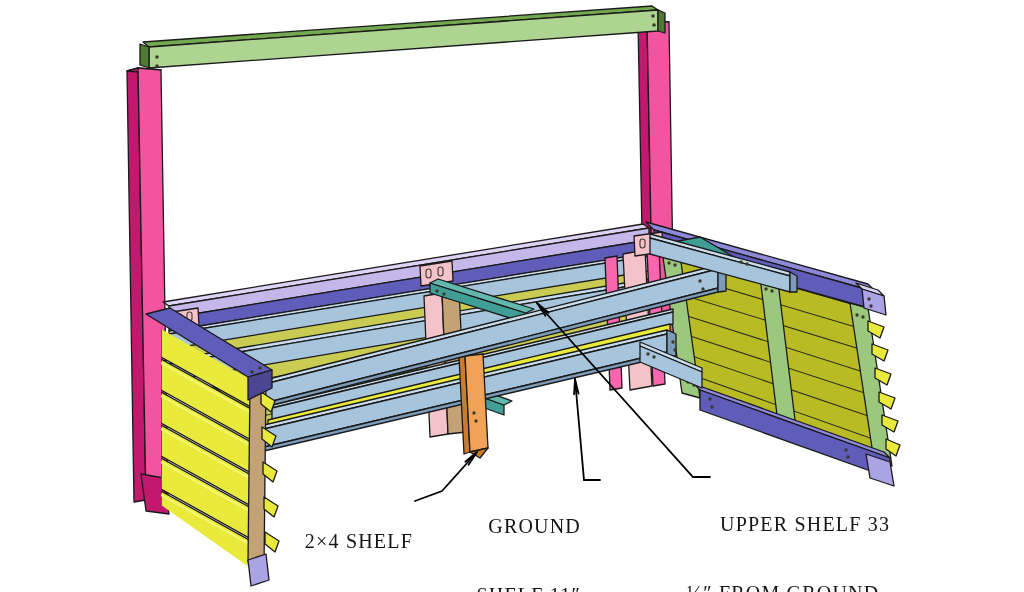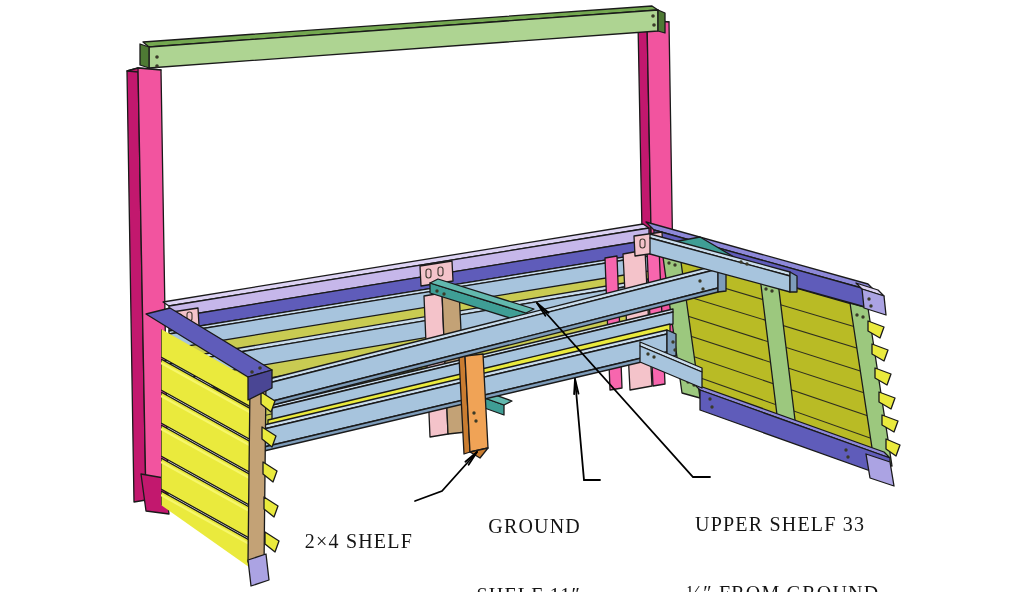--- a/index.html
+++ b/index.html
@@ -8,21 +8,21 @@
   #stage svg{position:absolute;left:0;top:0;}
   .o{stroke:var(--outline);stroke-width:1.3;stroke-linejoin:round;}
   .ln{stroke:#2f2f20;stroke-width:1.1;fill:none;}
   .hl{stroke:var(--slat_yellow_light);stroke-width:2.2;fill:none;}
   .ld{stroke:#000;stroke-width:1.8;fill:none;stroke-linecap:round;}
   .screw{fill:#3a3a28;}
   .slot{fill:none;stroke:#4a4038;stroke-width:1.2;}
   .lbl{position:absolute;font-size:20px;letter-spacing:1.2px;color:#141414;
        line-height:23px;white-space:pre;}
   .lbl.r{text-align:right;}
-  .ind{margin-left:8px;}
+  .ind{margin-left:33px;}
 </style>
 </head>
 <body>
 
 <div id="stage">
 <svg width="1024" height="592" viewBox="0 0 1024 592">
 
   <g>
     <polygon class="o" style="fill:var(--post_magenta)" points="127,71 138,68 146,500 134,502"></polygon>
     <polygon class="o" style="fill:var(--post_magenta)" points="127,71 138,68 161,70 150,73"></polygon>

